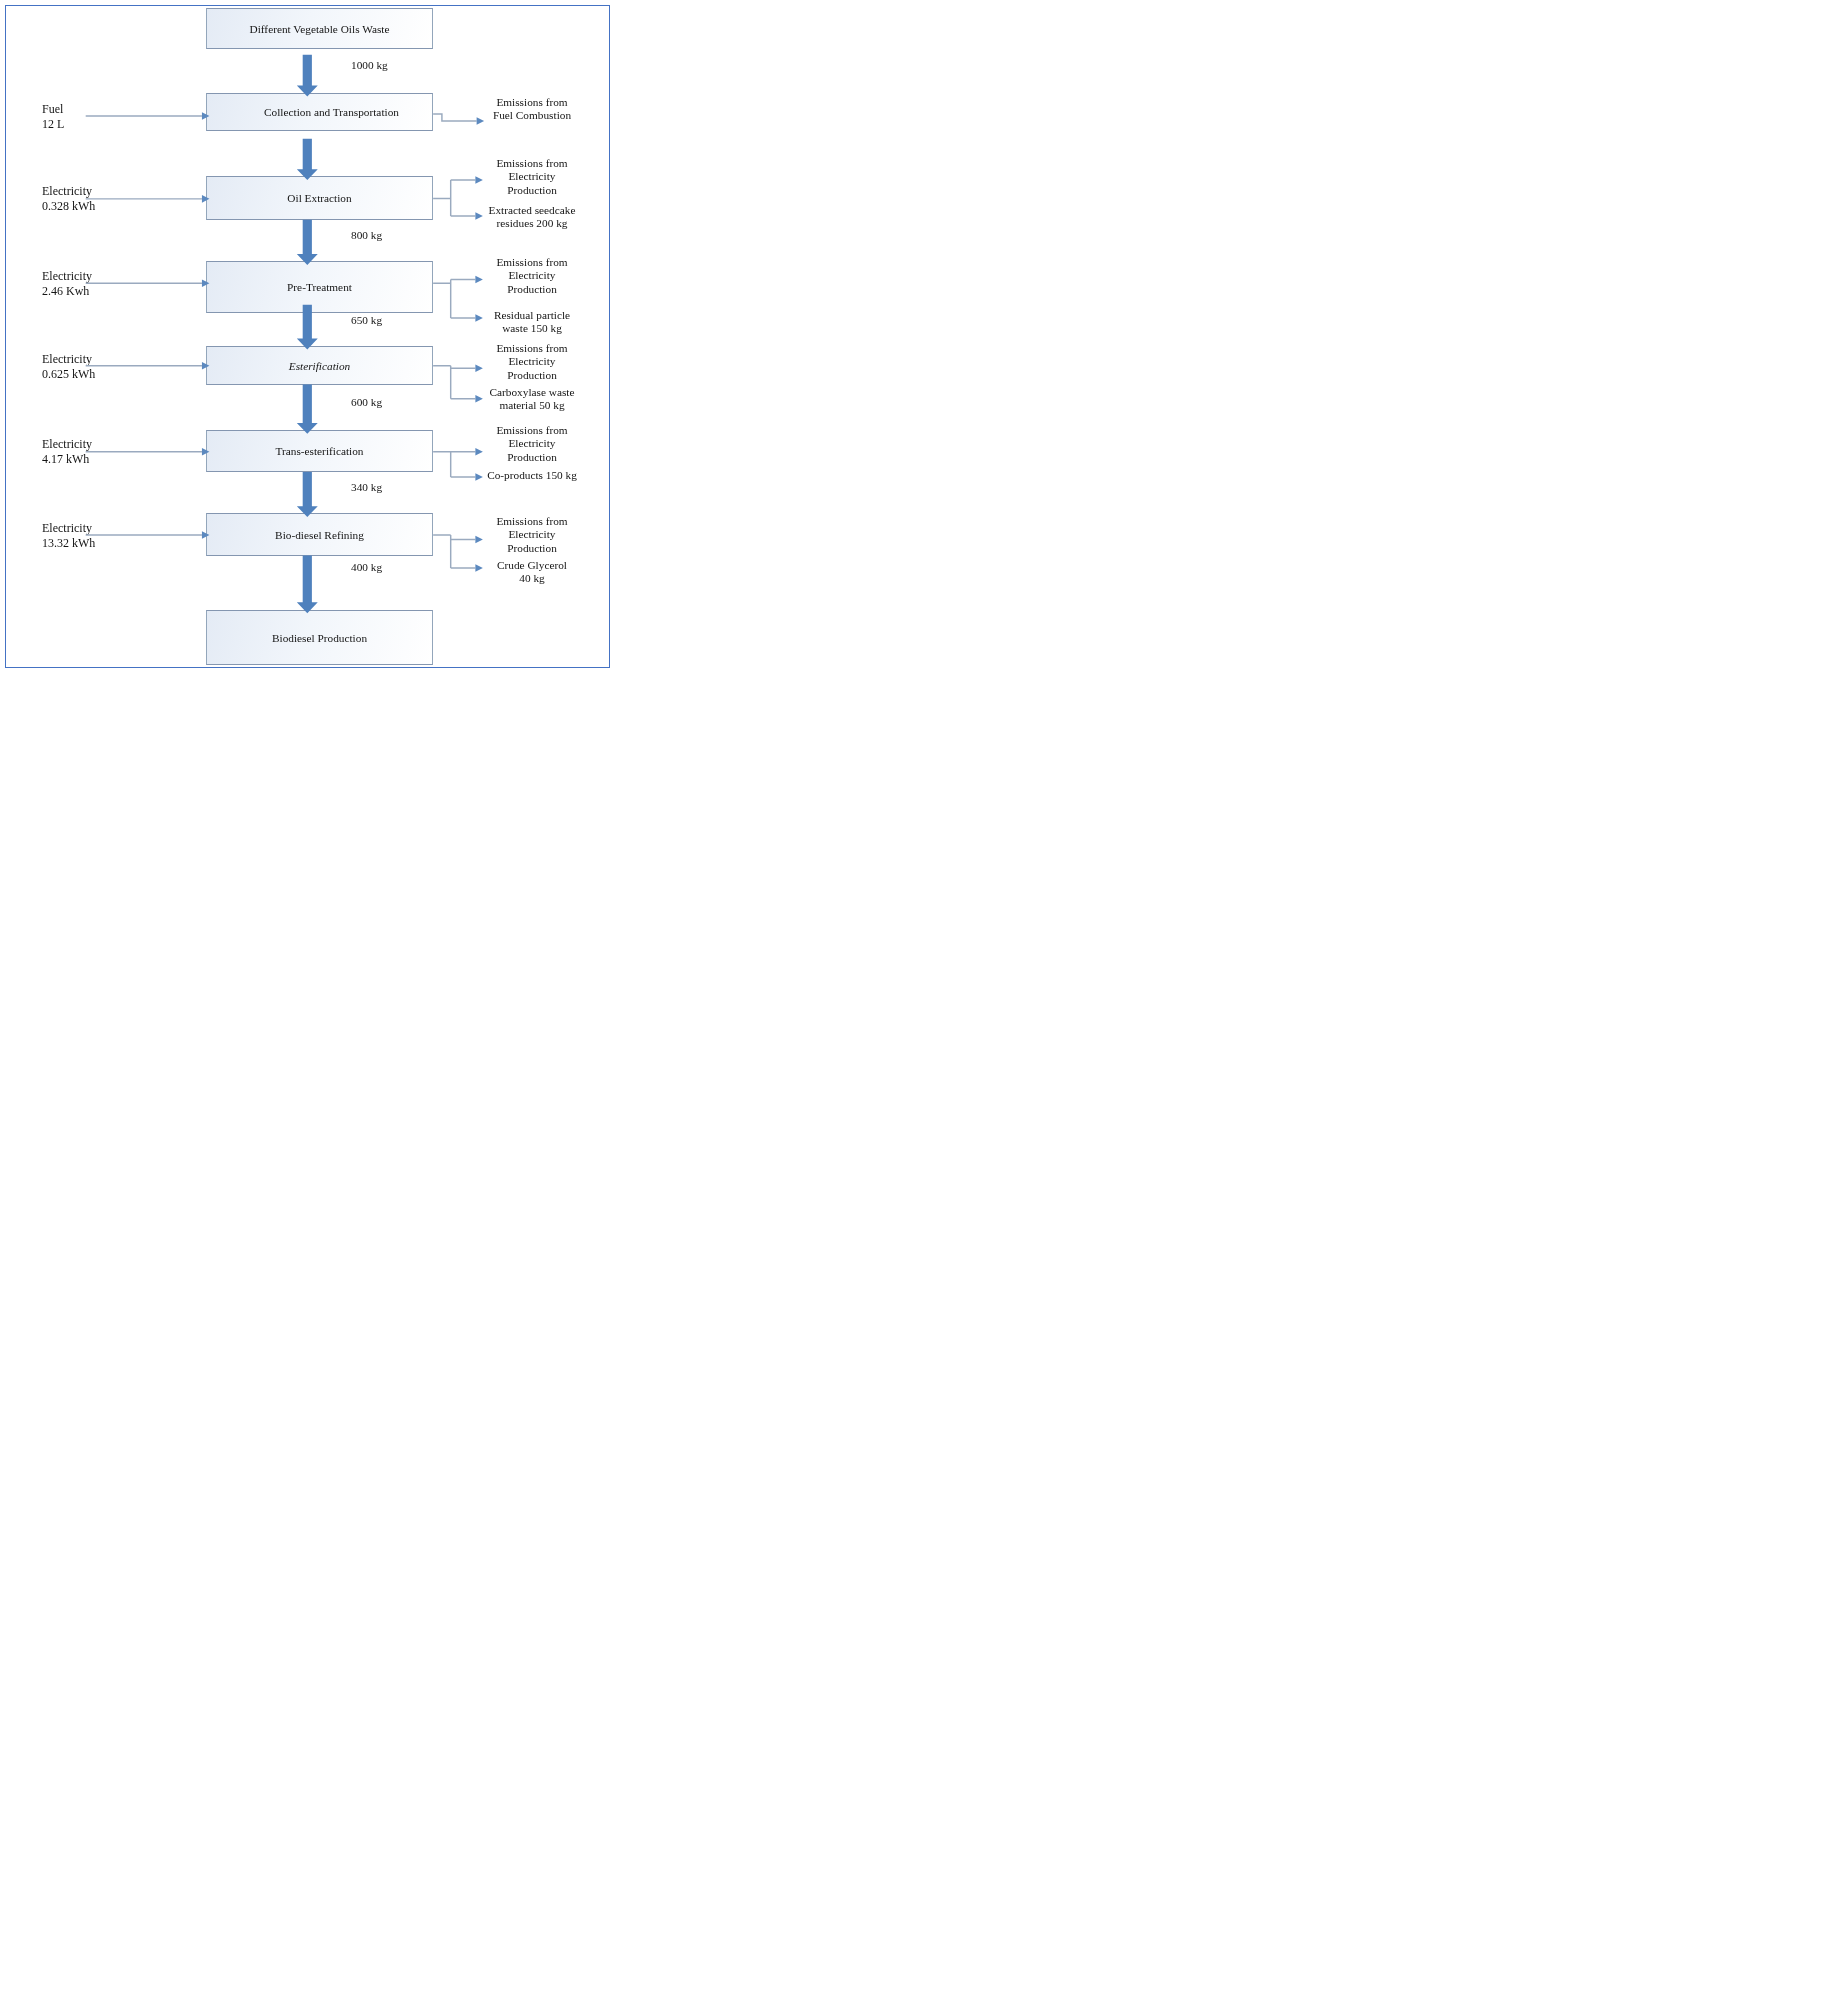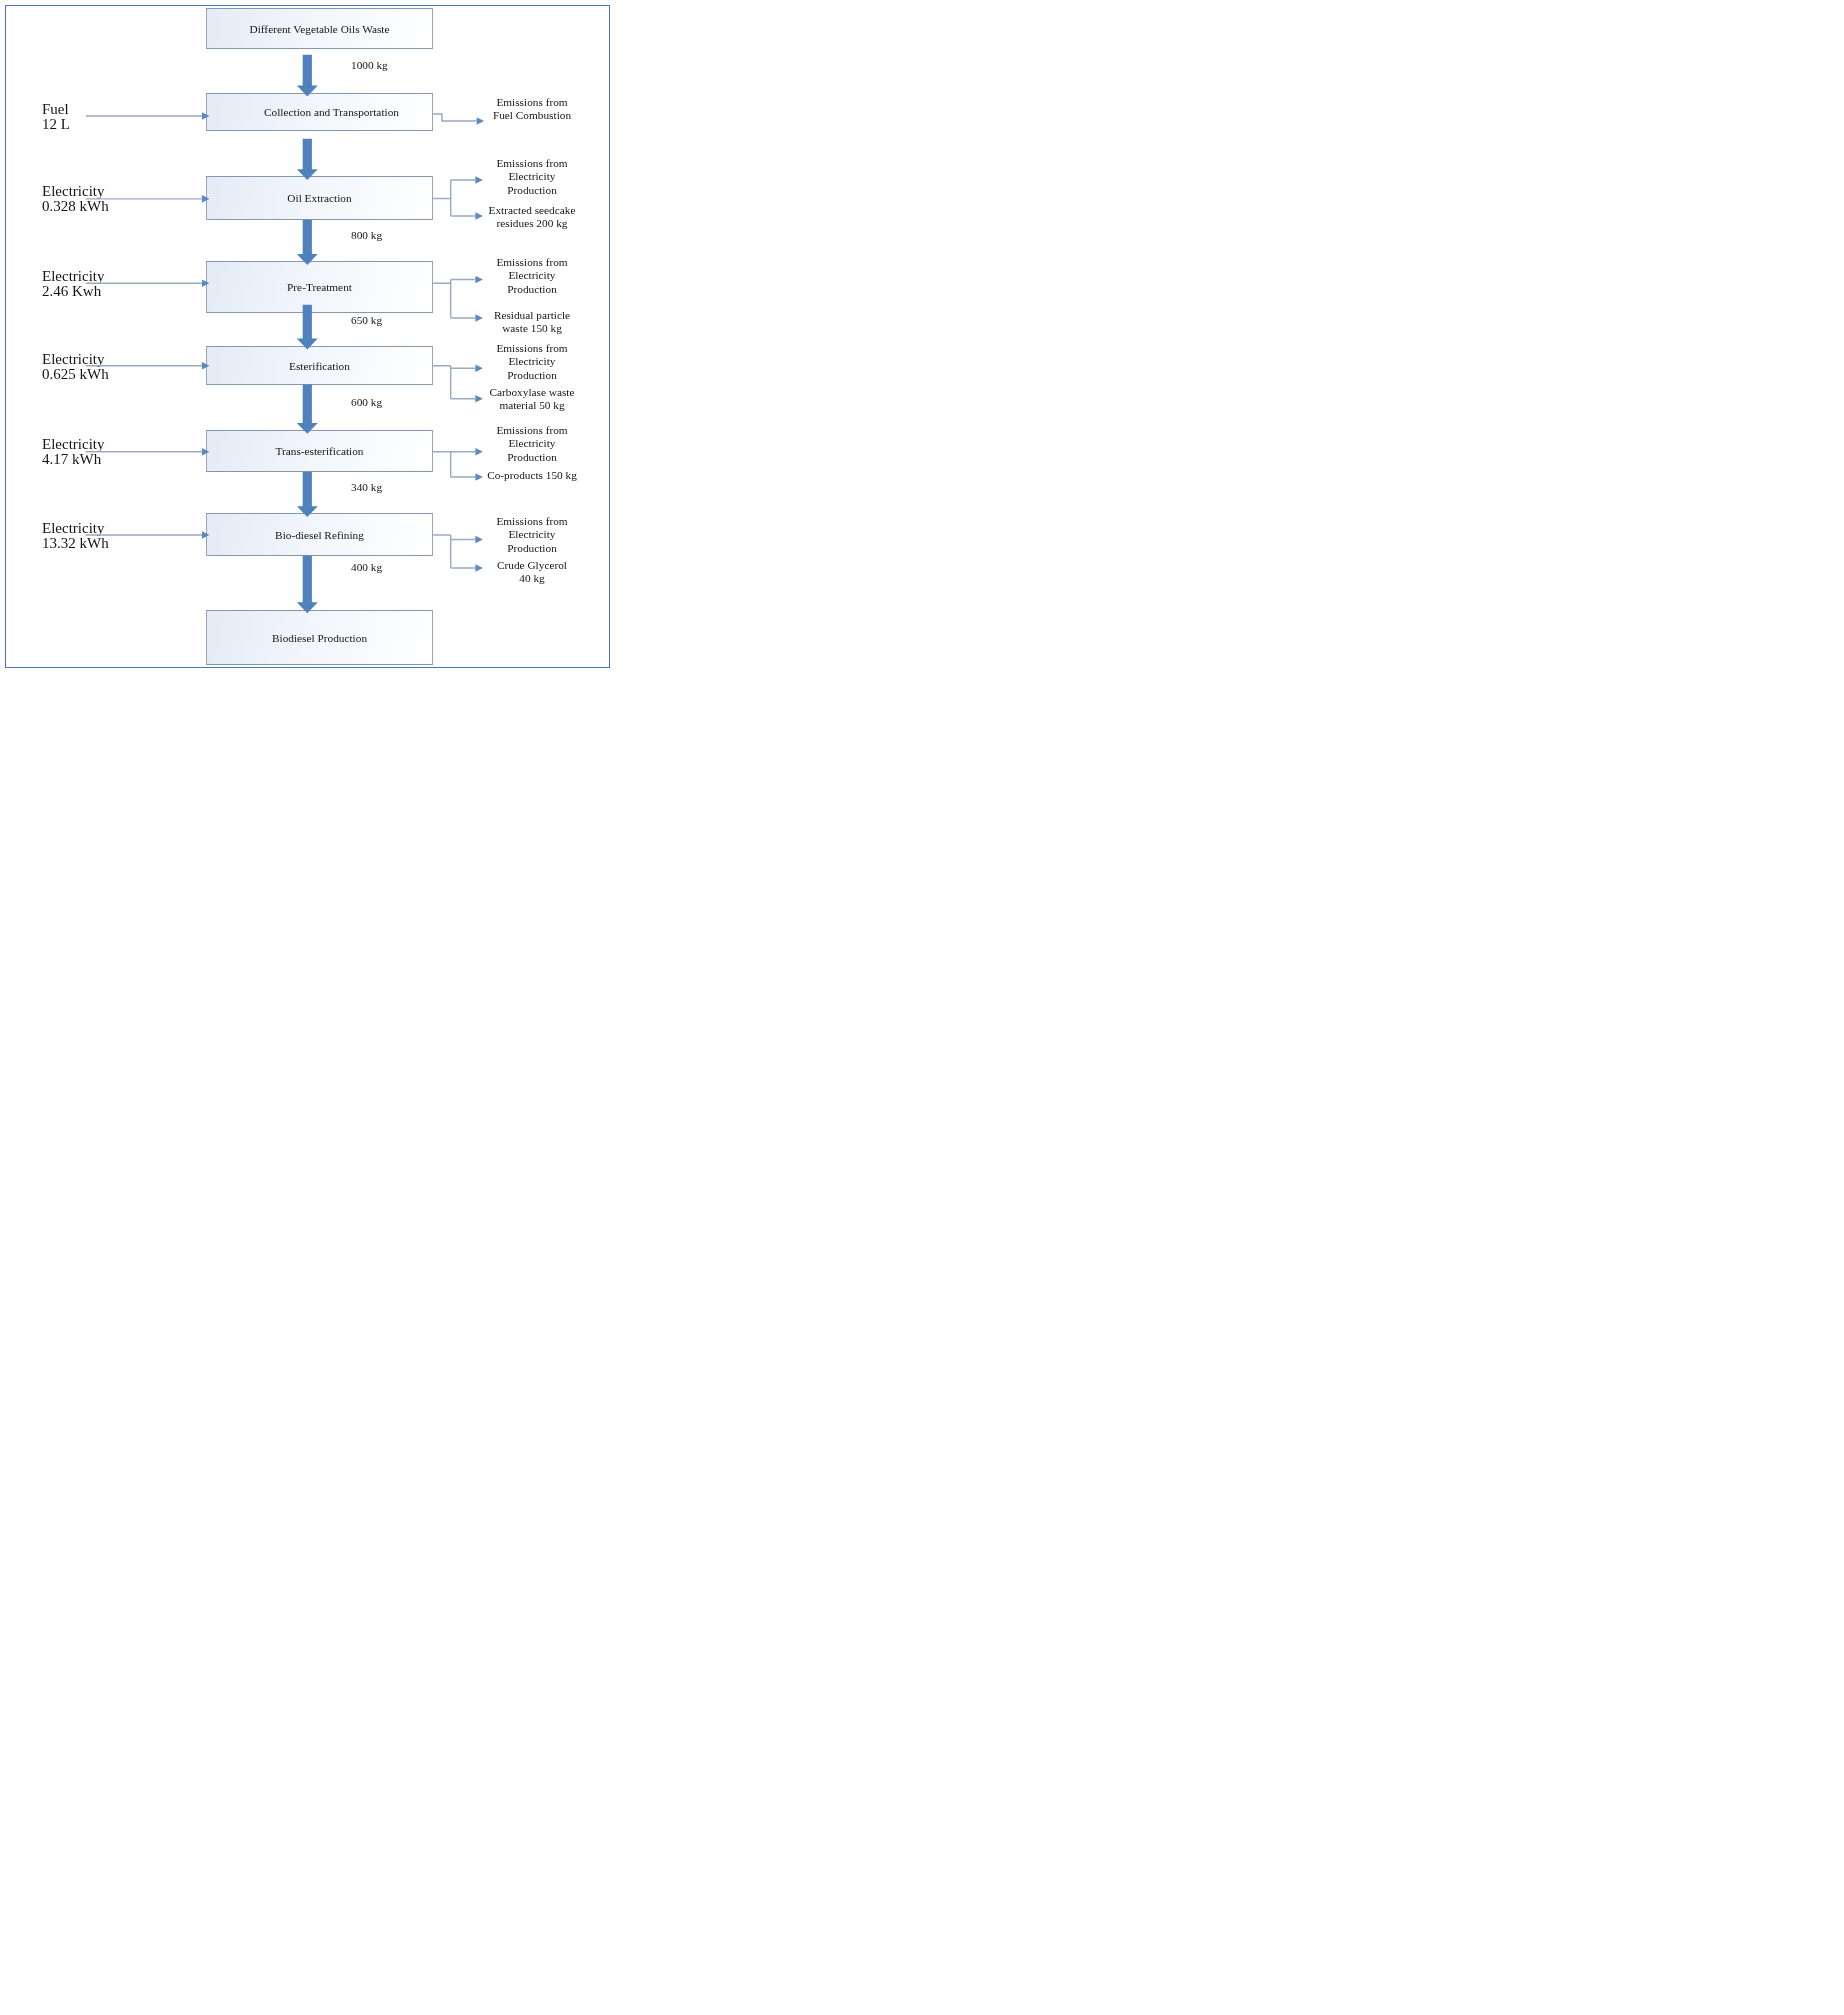--- a/index.html
+++ b/index.html
@@ -16,21 +16,21 @@
     position:absolute; left:206px; width:227px; box-sizing:border-box;
     border:0.8px solid #93A6BB; border-top:1.3px solid #8496B0; border-bottom:1.3px solid #8496B0;
     background:linear-gradient(105deg,#e4ebf5 0%,#f2f6fb 45%,#ffffff 100%);
     display:flex; align-items:center; justify-content:center;
     text-align:center; font-size:11.3px;
   }
   .kg {
     position:absolute; left:351px; width:59px; font-size:11.3px; text-align:left;
   }
   .inlabel {
-    position:absolute; left:42px; width:79px; font-size:15px; line-height:15px;
+    position:absolute; left:42px; width:79px; font-size:12px; line-height:15px;
     white-space:pre-line; text-align:left;
   }
   .out {
     position:absolute; left:467px; width:130px; font-size:11.3px; line-height:13.4px;
     white-space:pre-line; text-align:center;
   }
   svg.overlay {
     position:absolute; top:0; left:0; width:615px; height:672px;
     pointer-events:none; z-index:5;
   }
@@ -49,21 +49,21 @@
     </div>
   <div class="pbox" style="top:93px;height:38px;padding-left:24px;">
       <span>Collection and Transportation</span>
     </div>
   <div class="pbox" style="top:176px;height:44px;">
       <span>Oil Extraction</span>
     </div>
   <div class="pbox" style="top:261px;height:52px;">
       <span>Pre-Treatment</span>
     </div>
-  <div class="pbox" style="top:346px;height:39px;">
+  <div class="pbox" style="top:346px;height:39px;font-style:italic;">
       <span>Esterification</span>
     </div>
   <div class="pbox" style="top:430px;height:42px;">
       <span>Trans-esterification</span>
     </div>
   <div class="pbox" style="top:513px;height:43px;">
       <span>Bio-diesel Refining</span>
     </div>
   <div class="pbox" style="top:610px;height:55px;">
       <span>Biodiesel Production</span>

